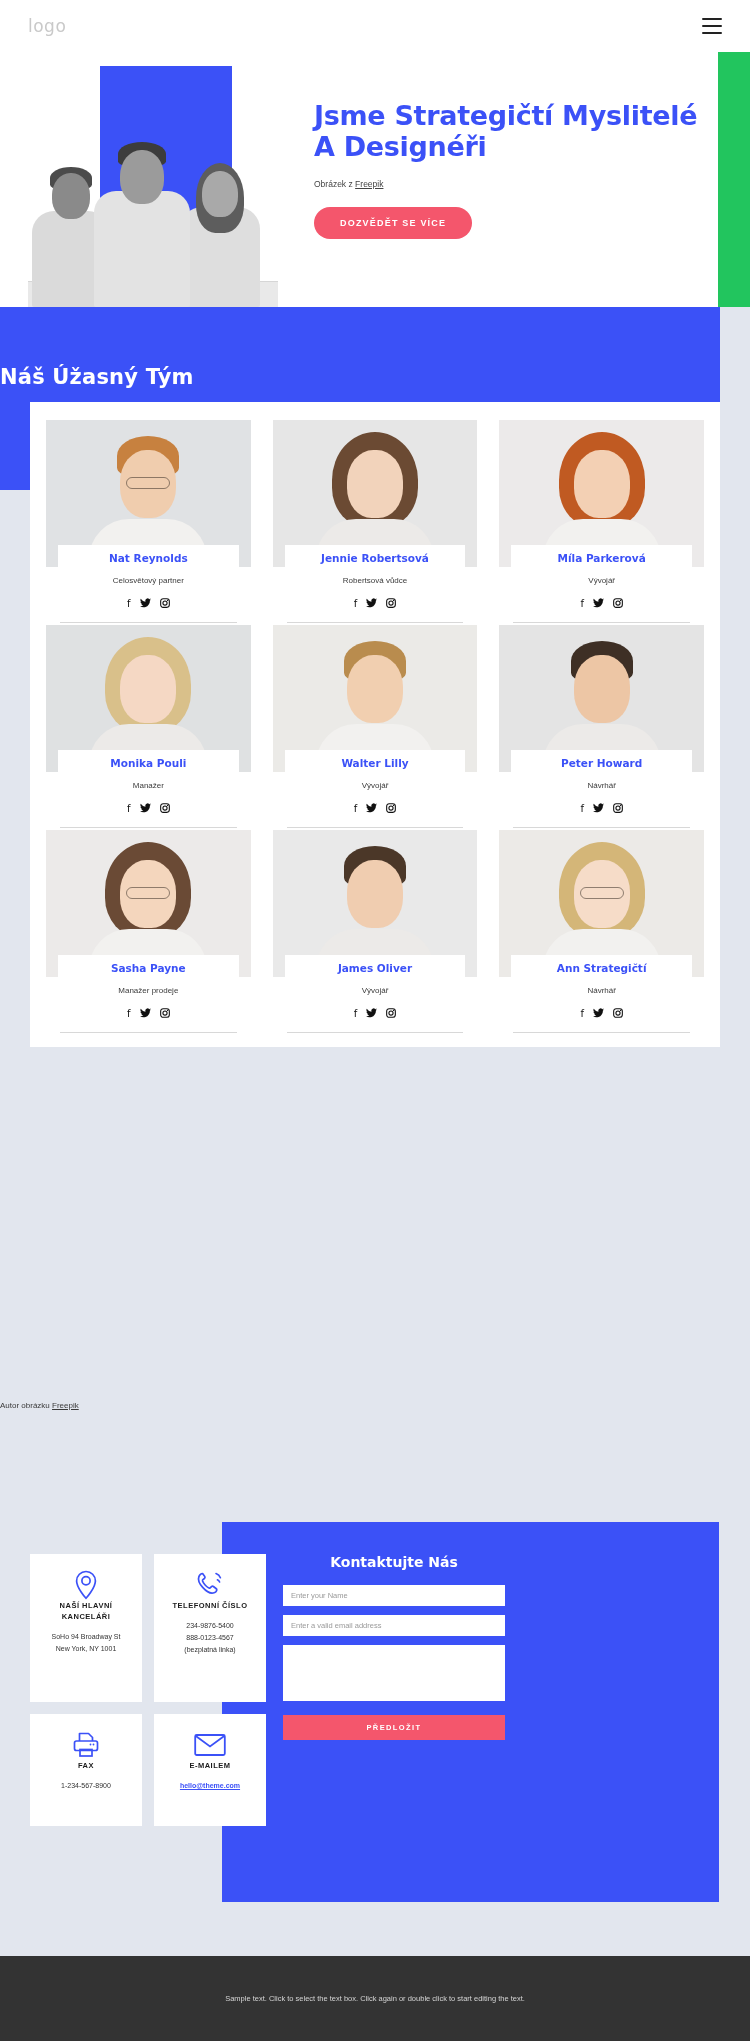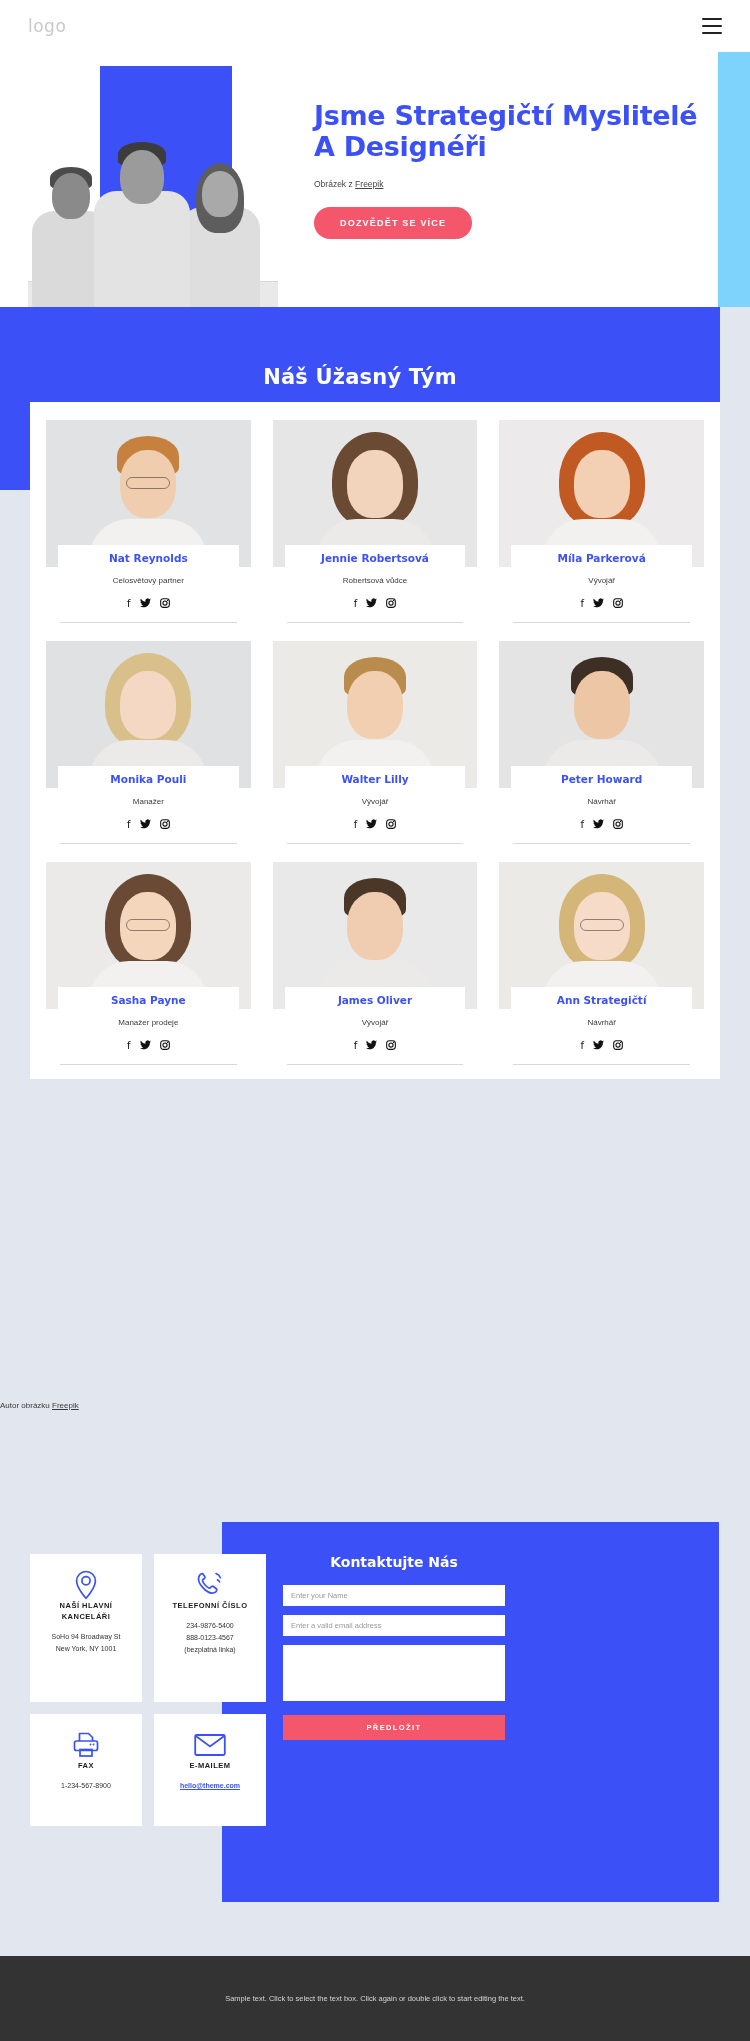--- a/index.html
+++ b/index.html
@@ -6,21 +6,21 @@
   html, body {
     width: 750px;
     background: #ffffff;
     font-family: "Liberation Sans", sans-serif;
   }
   .page {
     position: relative;
     width: 750px;
     height: 2041px;
     overflow: hidden;
-    background: #7dd3fc;
+    background: #22c55e;
   }
 
   
   .header {
     position: absolute;
     top: 0; left: 0;
     width: 750px; height: 52px;
     background: #ffffff;
     display: flex;
     align-items: center;
@@ -153,38 +153,38 @@
   .team-blue-band {
     position: absolute;
     top: 0; left: 0;
     width: 720px; height: 183px;
     background: #3b51f7;
   }
   .team-heading {
     position: absolute;
     top: 58px; left: 0;
     width: 720px;
-    text-align: center;
+    text-align: left;
     color: #ffffff;
     font-family: "DejaVu Sans", sans-serif;
     font-size: 21px;
     font-weight: 700;
     letter-spacing: 0.2px;
   }
   .team-card {
     position: absolute;
     top: 95px; left: 30px;
     width: 690px;
     background: #ffffff;
     padding: 18px 16px 14px 16px;
   }
   .team-grid {
     display: grid;
     grid-template-columns: repeat(3, 1fr);
-    gap: 18px 22px;
+    gap: 2px 22px;
   }
   .member { position: relative; }
   .member-photo {
     position: relative;
     width: 100%;
     height: 147px;
     background: #e3e5e7;
     overflow: hidden;
   }
   .mp-bg { position: absolute; inset: 0; }

